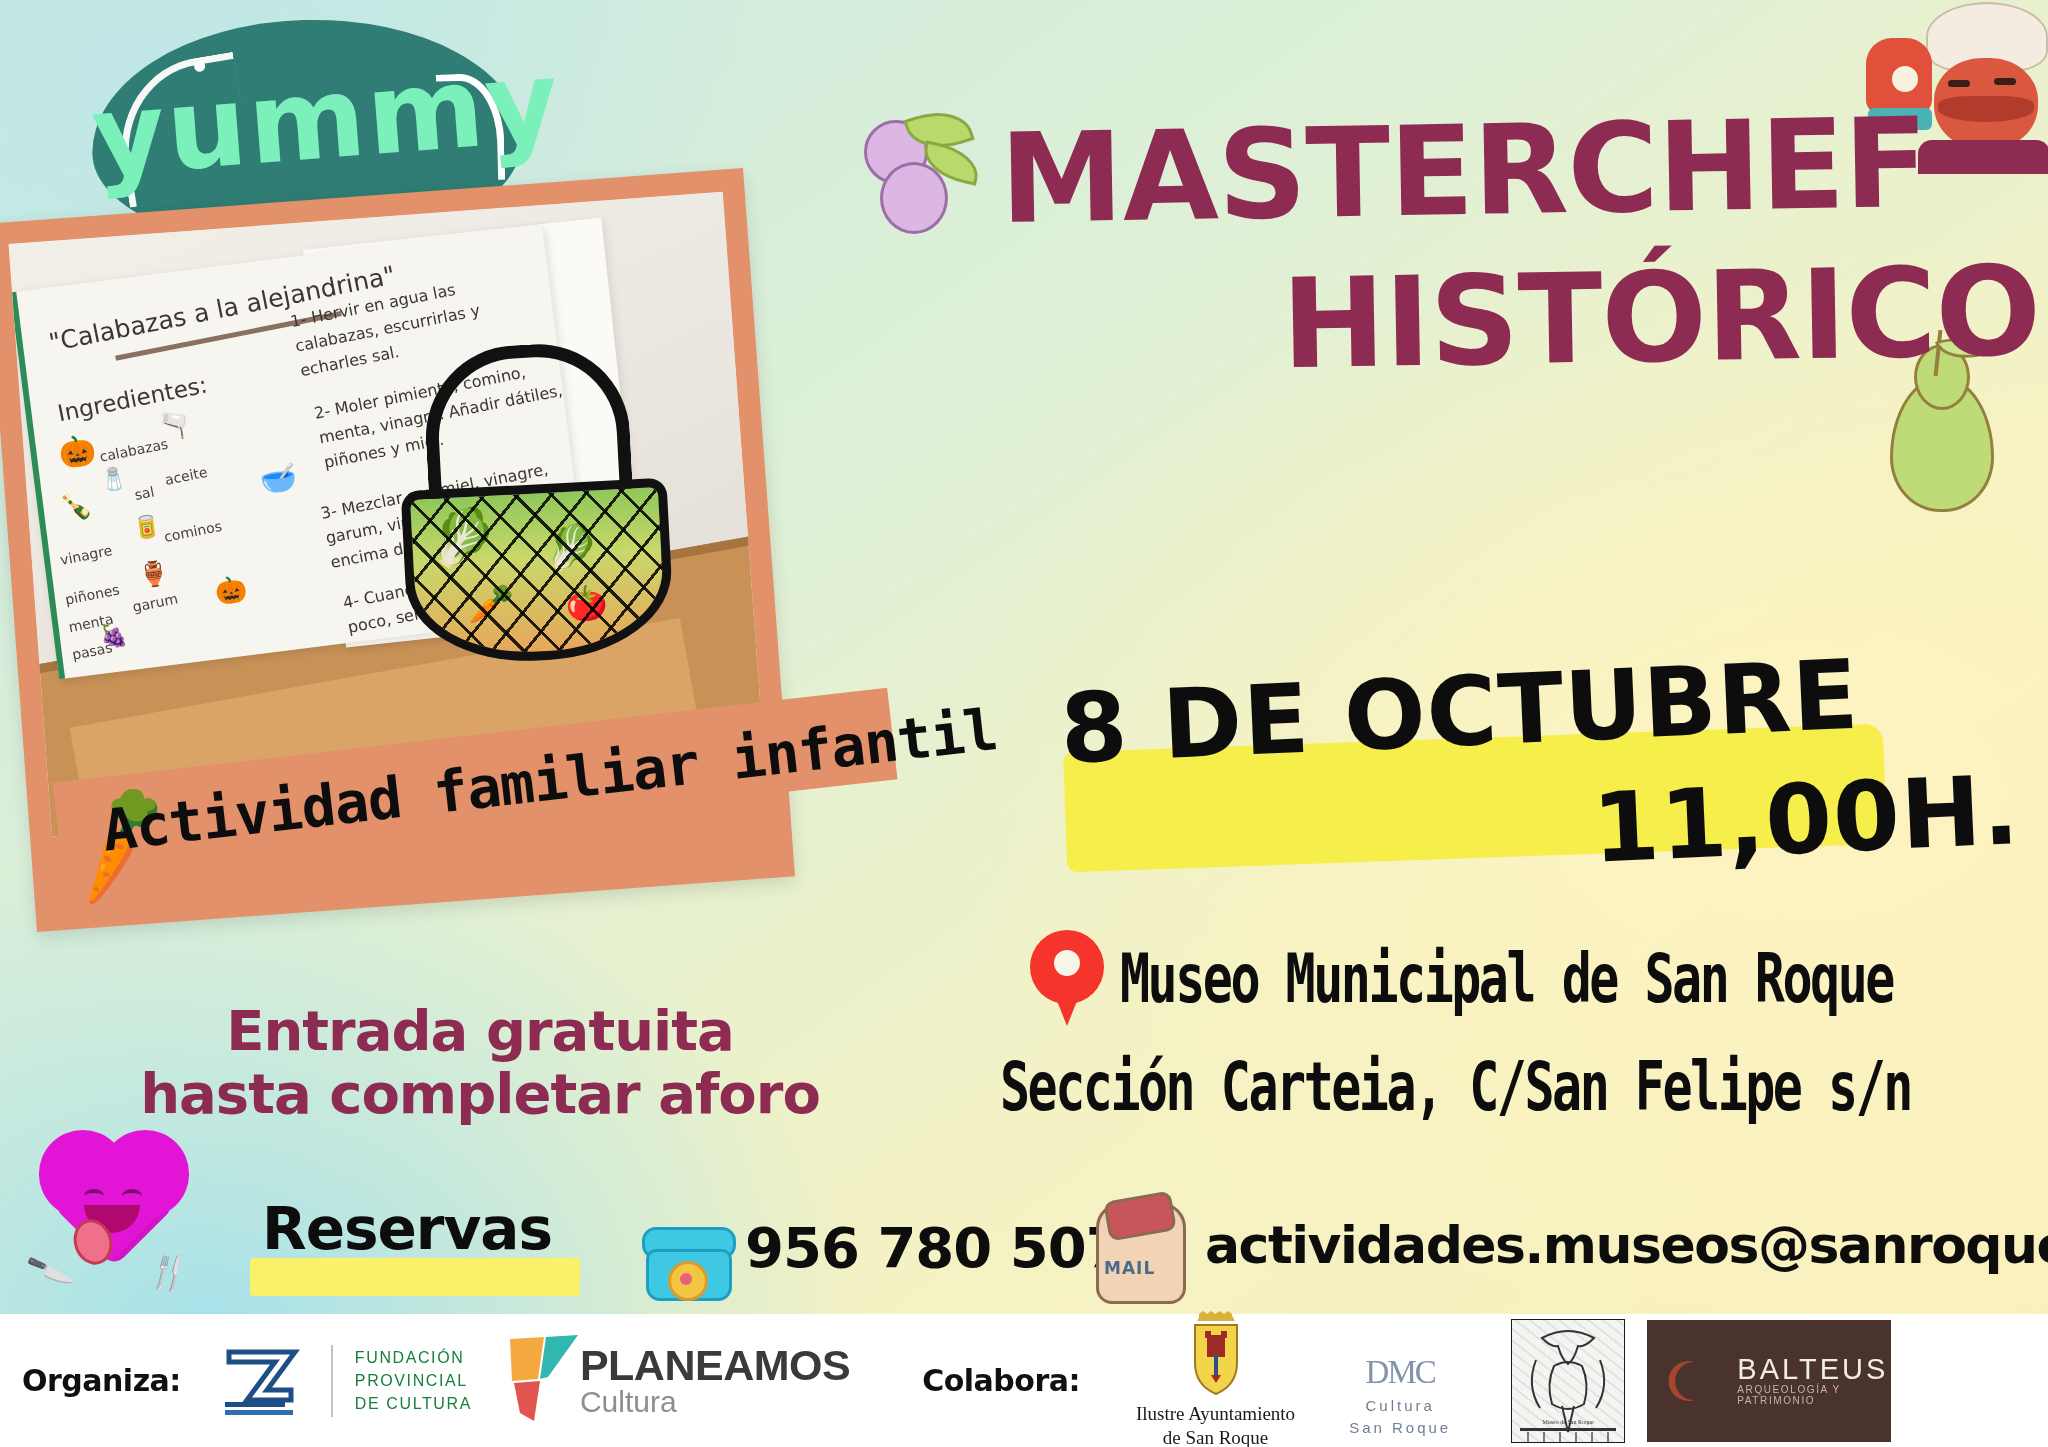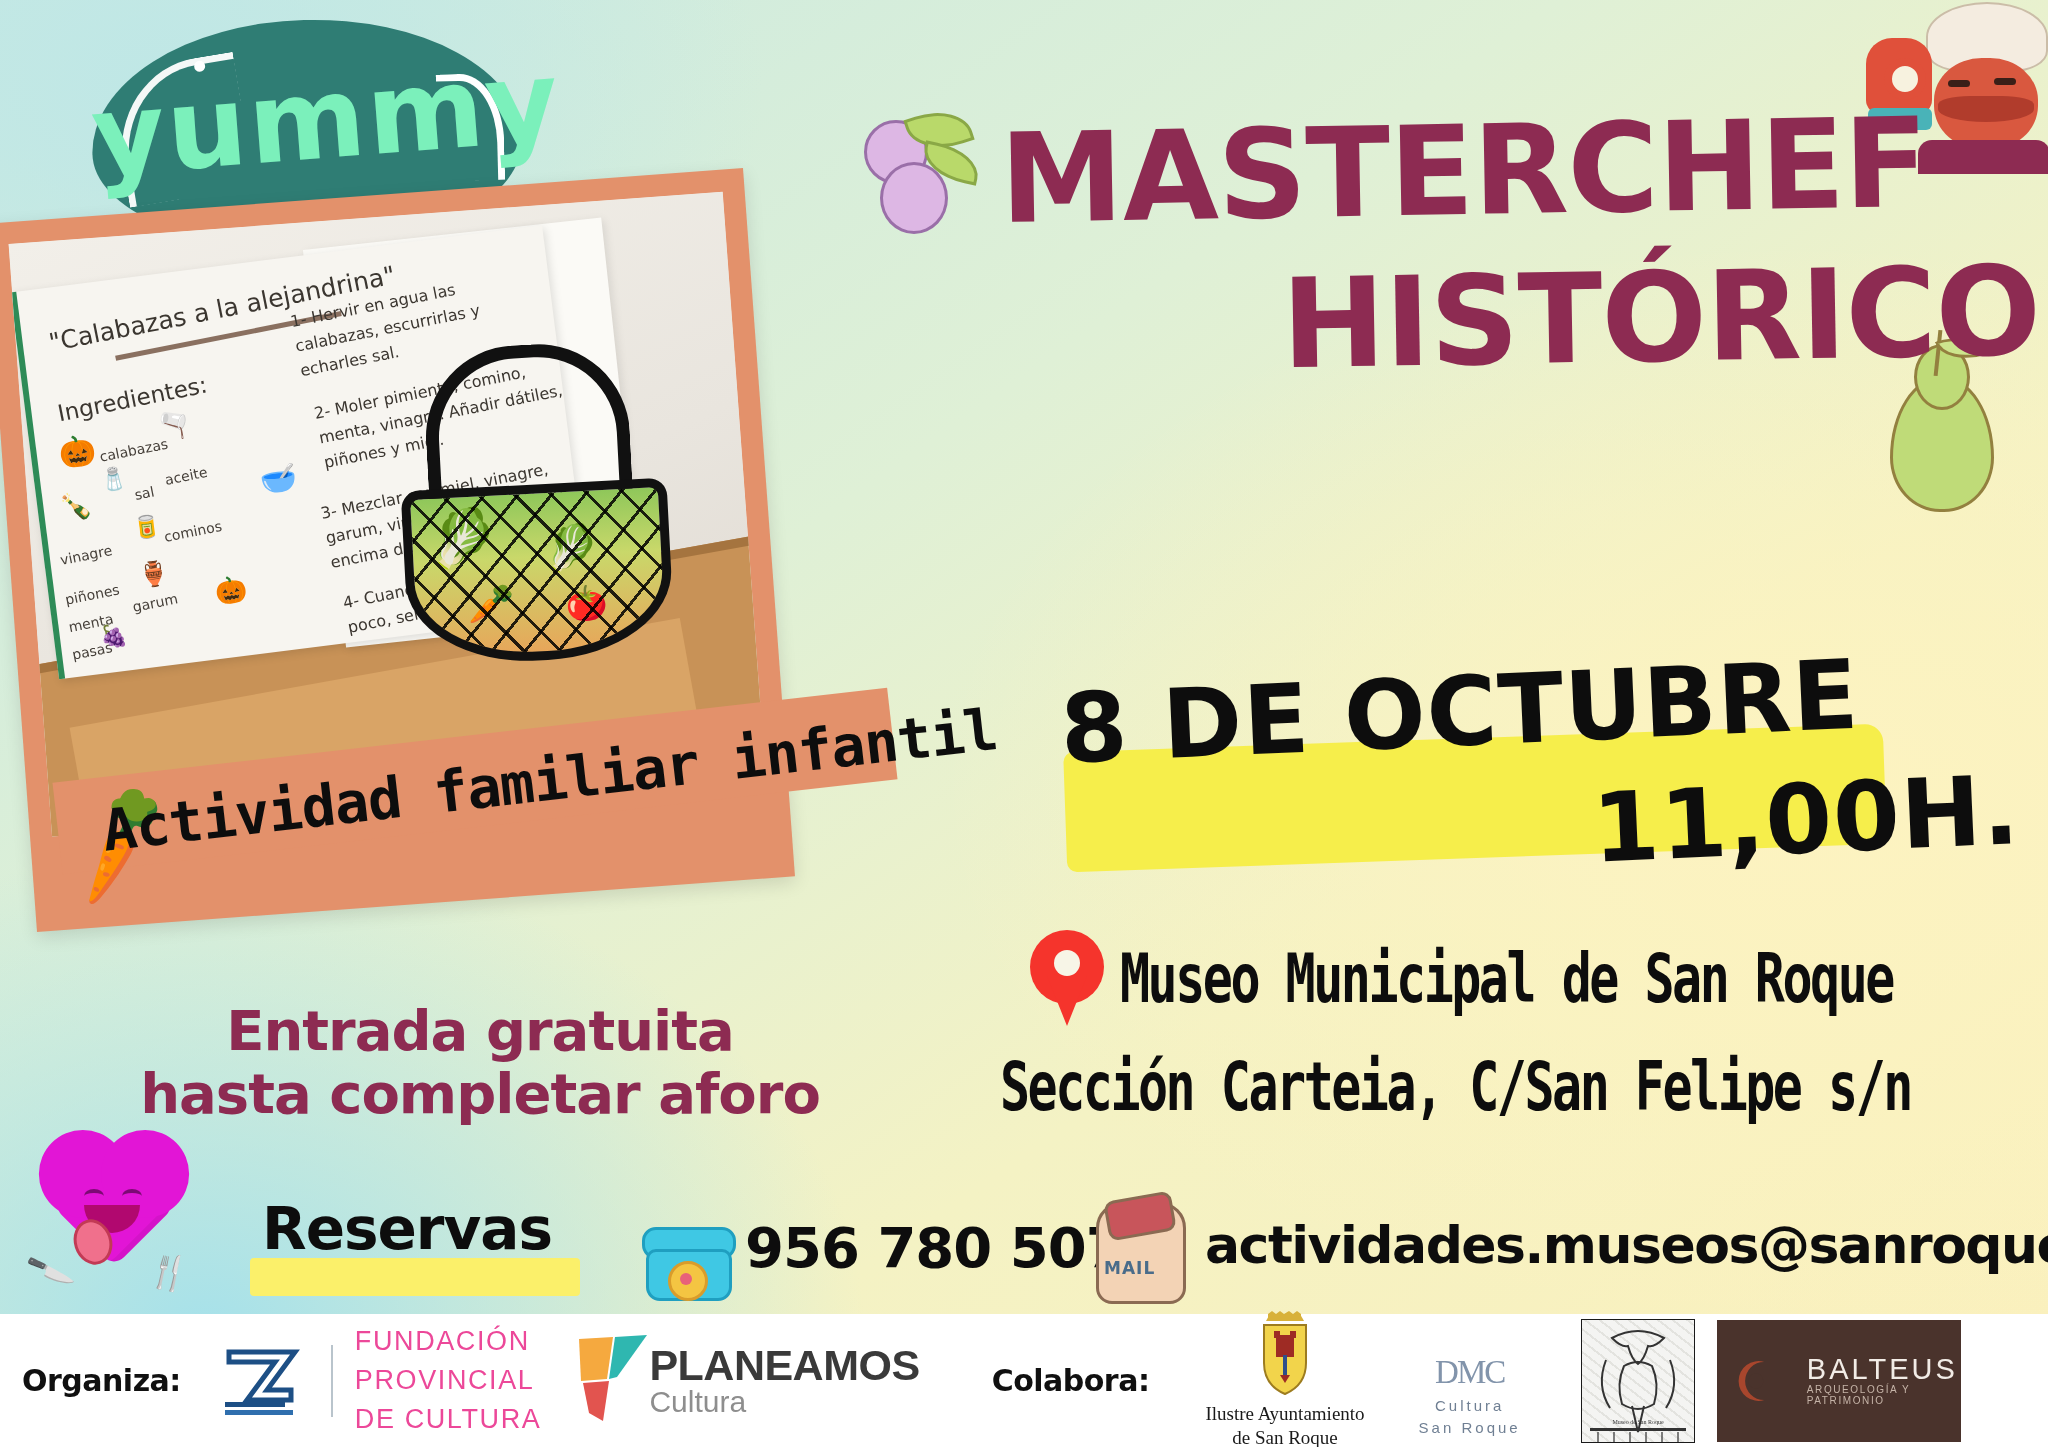--- a/index.html
+++ b/index.html
@@ -182,21 +182,21 @@
   .mail-ic .lbl{position:absolute;left:14px;top:66px;font-family:"DejaVu Sans",sans-serif;font-size:17px;color:#4a6c8a;font-weight:bold;letter-spacing:1px;}
   .email{
     left:1205px;top:1215px;font-family:"DejaVu Sans", sans-serif;font-weight:bold;font-size:52px;color:#0d0d0d;letter-spacing:-1.5px;white-space:nowrap;
   }
 
   
   .footer{left:0;bottom:0;width:2048px;height:133px;background:#ffffff;display:flex;align-items:center;}
   .f-lab{font-family:"DejaVu Sans",sans-serif;font-weight:bold;font-size:30px;color:#101010;letter-spacing:-0.5px;}
   .dip-mark{width:88px;height:78px;position:relative;}
   .dip-txt{font-family:"Liberation Sans",sans-serif;font-size:37px;color:#4c4c4c;line-height:1.05;}
-  .fpc{font-family:"Liberation Sans",sans-serif;font-size:27px;color:#ec4899;line-height:1.45;letter-spacing:1.6px;}
+  .fpc{font-family:"Liberation Sans",sans-serif;font-size:16px;color:#15803d;line-height:1.45;letter-spacing:1.6px;}
   .sep{width:2px;height:72px;background:#b9c4cc;}
   .plan-mark{width:72px;height:92px;position:relative;}
   .plan-t1{font-family:"Liberation Sans",sans-serif;font-weight:bold;font-size:43px;color:#3a3a3a;letter-spacing:-0.5px;line-height:1;}
   .plan-t2{font-family:"Liberation Sans",sans-serif;font-size:30px;color:#8e8e8e;line-height:1;}
   .shield{width:62px;height:86px;position:relative;}
   .ayto{font-family:"Liberation Serif",serif;font-size:19px;color:#1a1a1a;text-align:center;line-height:1.25;}
   .csr{font-family:"Liberation Sans",sans-serif;font-size:15px;color:#6f7f93;text-align:center;letter-spacing:3px;line-height:1.5;}
   .csr-mark{font-family:"Liberation Serif",serif;font-size:33px;color:#8294ab;letter-spacing:-2px;text-align:center;line-height:.95;margin-top:36px;}
   .sketch{width:112px;height:122px;border:1px solid #1a1a1a;background:
      repeating-linear-gradient(38deg,#f4f4f2 0 7px,#e3e3df 7px 9px);position:relative;overflow:hidden;}

